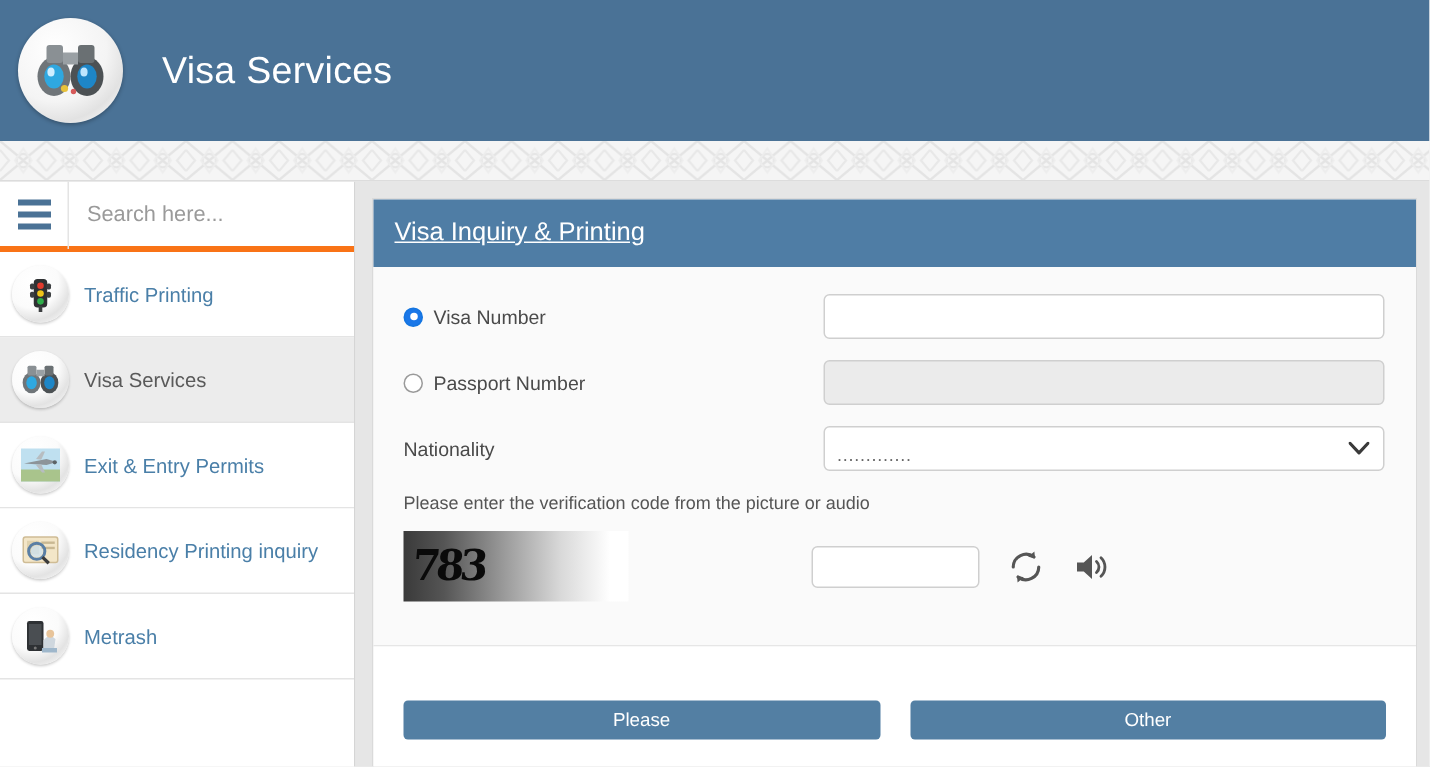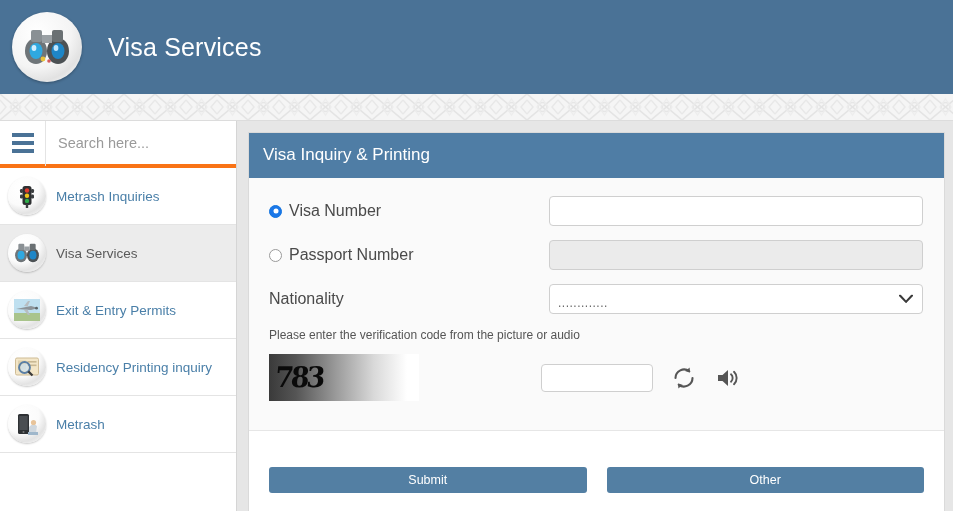--- a/index.html
+++ b/index.html
@@ -164,39 +164,40 @@
     display: flex;
     flex-direction: column;
   }
   .panel-header {
     background: #4f7da5;
     color: #ffffff;
     font-size: 17px;
     padding: 12px 14px;
     box-sizing: border-box;
     height: 45px;
+    text-decoration: underline;
   }
   .panel-body {
     background: #fafafa;
     flex: 1;
     padding: 18px 20px 10px 20px;
     box-sizing: border-box;
     border-bottom: 1px solid #e6e6e6;
   }
   .form-row {
     display: flex;
     align-items: center;
     margin-bottom: 14px;
   }
   .form-label-cell {
     width: 280px;
     flex: 0 0 280px;
     display: flex;
     align-items: center;
-    font-size: 16px;
+    font-size: 13px;
     color: #4a4a4a;
   }
   .radio {
     width: 13px; height: 13px;
     border-radius: 50%;
     border: 1px solid #9a9a9a;
     box-sizing: border-box;
     background: #fff;
     margin-right: 7px;
     flex: 0 0 13px;
@@ -378,21 +379,21 @@
           <rect x="6" y="6" width="3" height="4" rx="1.2" fill="#3c3f41"></rect>
           <rect x="17" y="6" width="3" height="4" rx="1.2" fill="#3c3f41"></rect>
           <rect x="6" y="11.5" width="3" height="4" rx="1.2" fill="#3c3f41"></rect>
           <rect x="17" y="11.5" width="3" height="4" rx="1.2" fill="#3c3f41"></rect>
           <circle cx="13" cy="7.5" r="2.2" fill="#e23b2e"></circle>
           <circle cx="13" cy="12.7" r="2.2" fill="#f0c419"></circle>
           <circle cx="13" cy="17.9" r="2.2" fill="#2fae4a"></circle>
           <rect x="11.8" y="21" width="2.4" height="4" fill="#3c3f41"></rect>
         </svg>
       </div>
-      <div class="nav-label">Metrash Inquiries</div>
+      <div class="nav-label">Traffic Printing</div>
     </div>
 
     <div class="nav-item active">
       <div class="icon-badge">
         <svg width="26" height="24" viewBox="0 0 48 40">
           <ellipse cx="13" cy="24" rx="11" ry="13" fill="#6f7579"></ellipse>
           <ellipse cx="35" cy="24" rx="11" ry="13" fill="#4c5154"></ellipse>
           <ellipse cx="13" cy="24" rx="6.5" ry="8" fill="#2fa8e0"></ellipse>
           <ellipse cx="35" cy="24" rx="6.5" ry="8" fill="#1e86c7"></ellipse>
           <rect x="8" y="3" width="11" height="12" rx="2" fill="#8a9094"></rect>
@@ -504,20 +505,20 @@
               <path d="M3 10 L7.5 10 L13 5 L13 21 L7.5 16 L3 16 Z" fill="#555"></path>
               <path d="M16 9.3 a5 5 0 0 1 0 7.4" fill="none" stroke="#555" stroke-width="1.9" stroke-linecap="round"></path>
               <path d="M19 6.8 a8.6 8.6 0 0 1 0 12.4" fill="none" stroke="#555" stroke-width="1.9" stroke-linecap="round"></path>
             </svg>
           </span>
         </div>
 
       </div>
 
       <div class="panel-footer">
-        <button class="btn">Submit</button>
+        <button class="btn">Please</button>
         <button class="btn">Other</button>
       </div>
 
     </div>
   </div>
 
 </div>
 
 </body></html>

